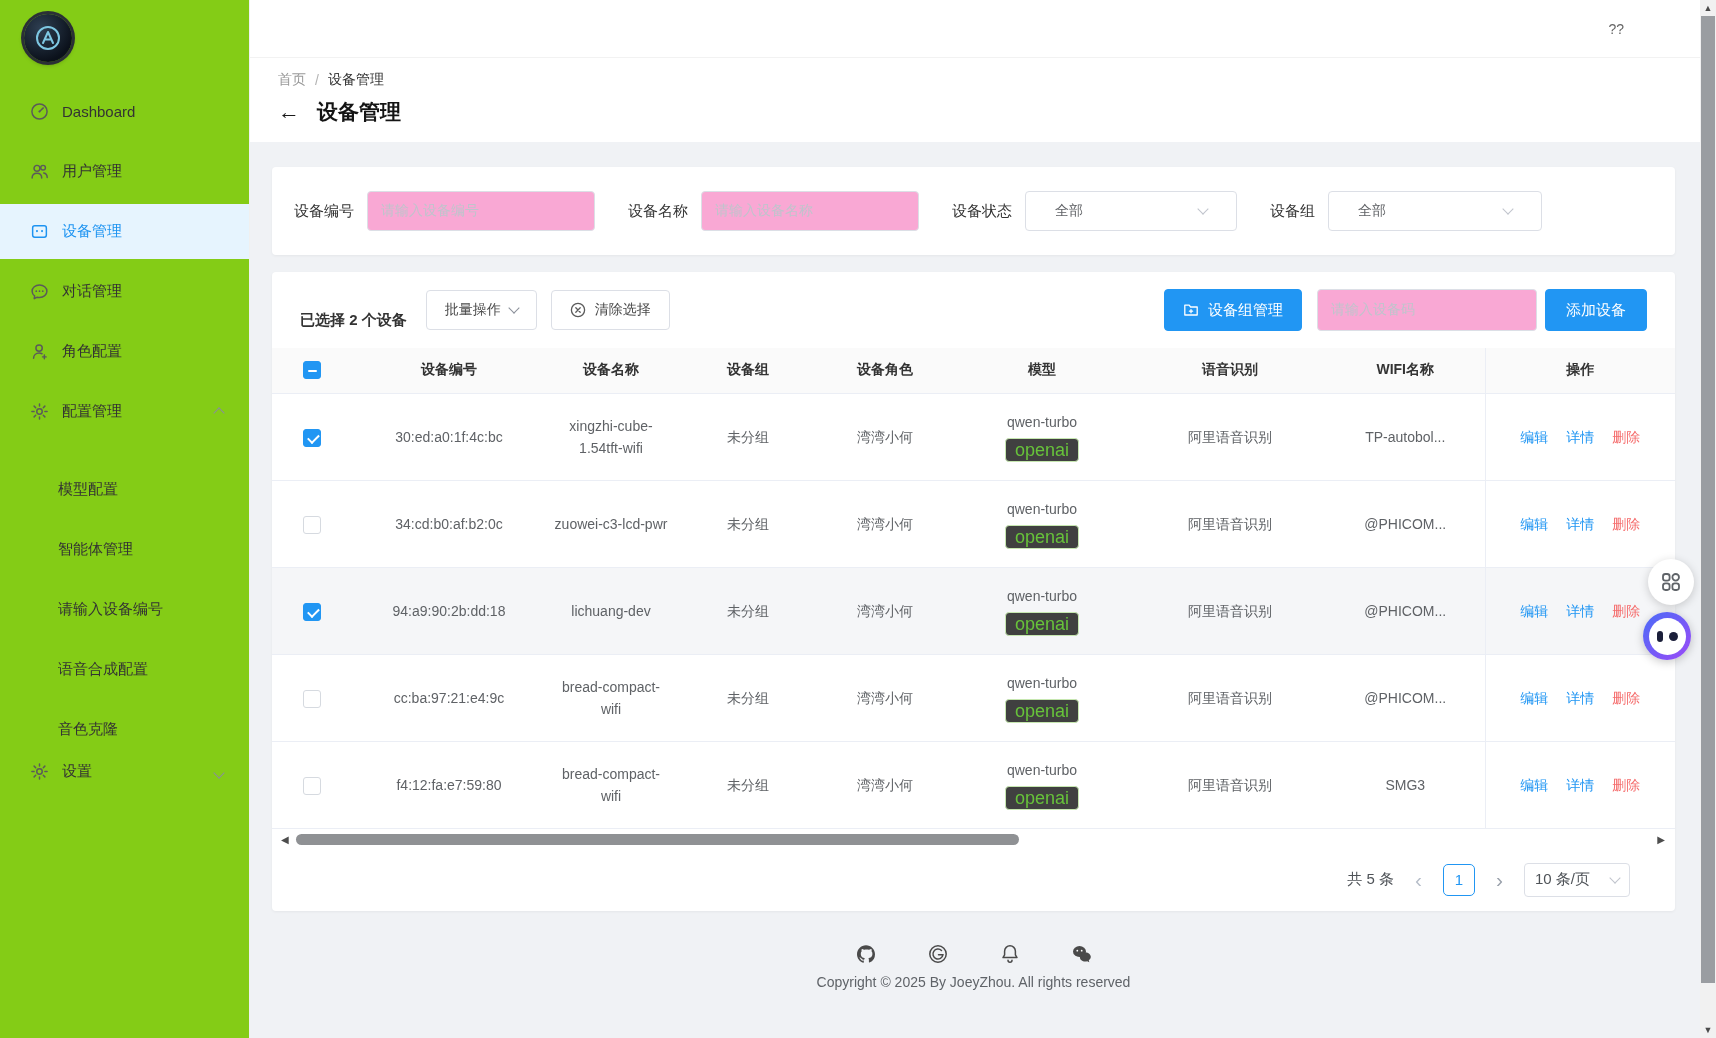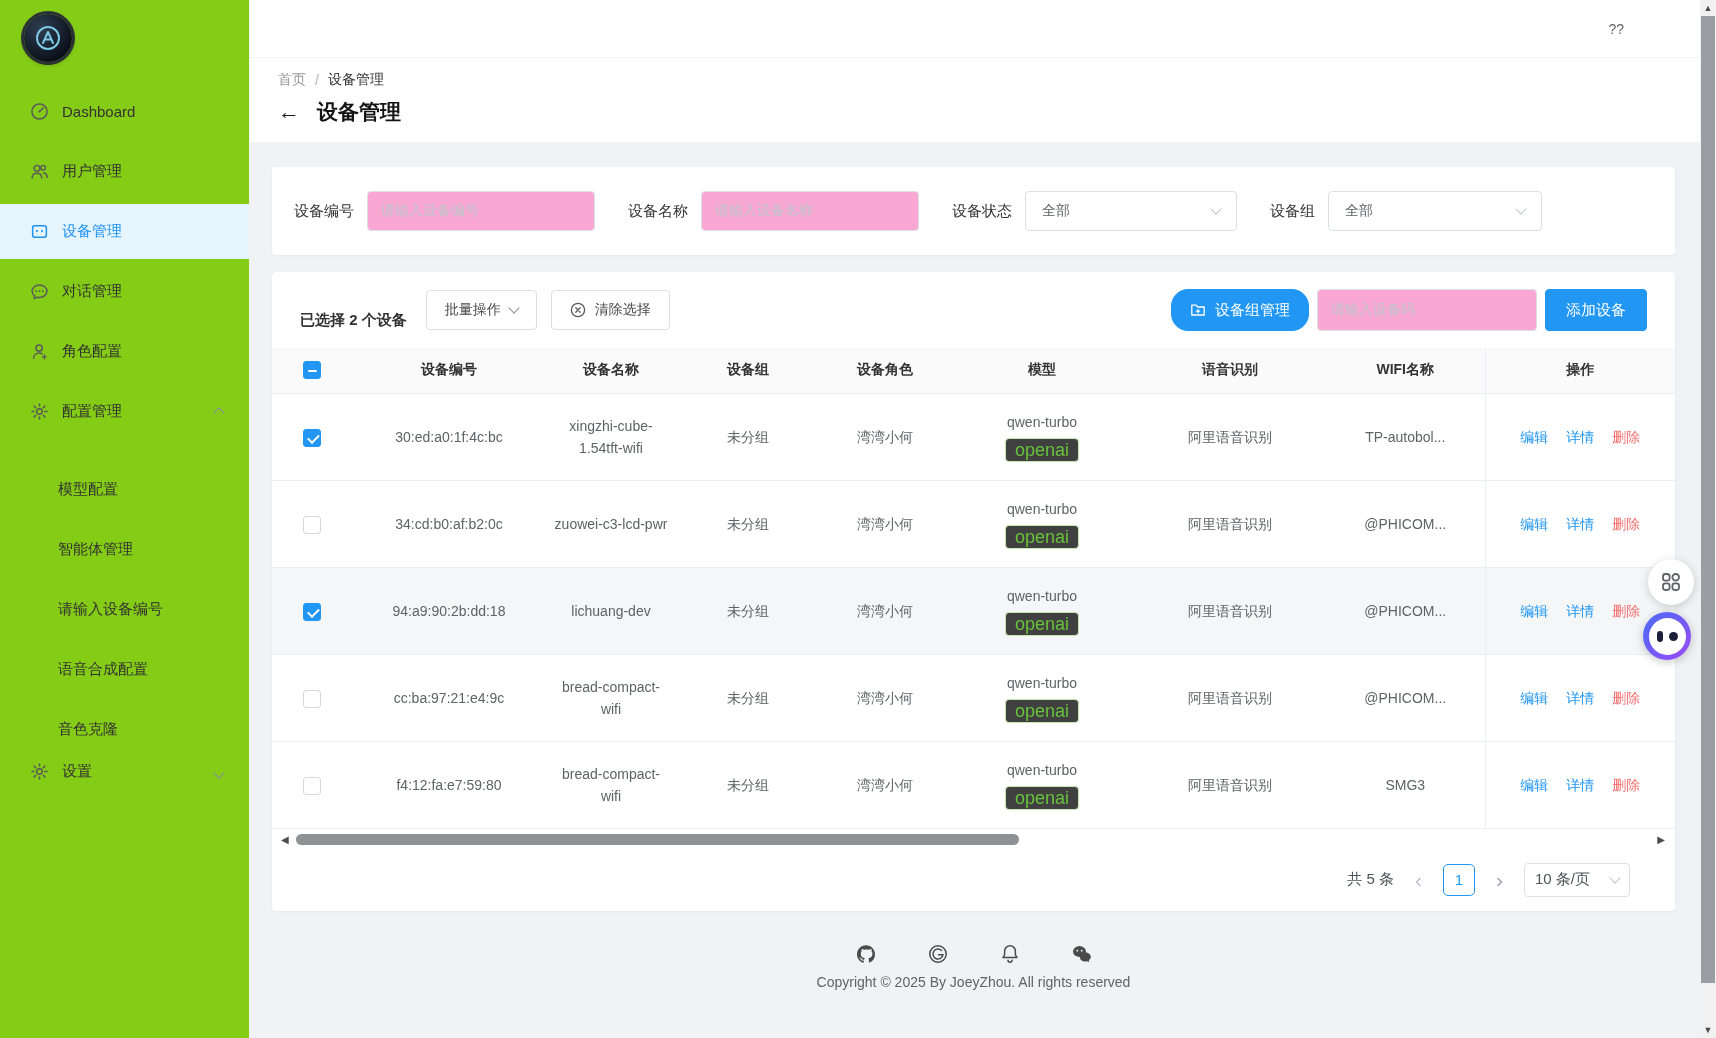--- a/index.html
+++ b/index.html
@@ -58,37 +58,37 @@
   .input {
     height:40px; border:1px solid #dcdfe6; border-radius:4px; padding:0 13px;
     font-size:14px; color:#606266; background:#f9a8d4; outline:none;
     font-family:Liberation Serif, serif;
   }
   .input::placeholder { color:#bfc4cc; }
   .w228 { width:228px; } .w218 { width:218px; }
   .select {
     height:40px; border:1px solid #dcdfe6; border-radius:4px; background:#fff;
     display:flex; align-items:center; justify-content:space-between;
-    padding:0 16px; font-size:14px; color:#606266; cursor:pointer;
+    padding:0 29px; font-size:14px; color:#606266; cursor:pointer;
   }
   .w212 { width:212px; } .w214 { width:214px; }
 
   
   .toolbar { height:76px; display:flex; align-items:center; justify-content:space-between; padding:0 28px; }
   .toolbar-left { display:flex; align-items:flex-end; gap:14px; }
   .selected-text { font-size:15px; font-weight:700; color:#333; margin-right:5px; }
   .btn {
     height:40px; border:1px solid #dcdfe6; background:#fff; border-radius:4px;
     padding:0 18px; font-size:14px; color:#4a4a4a; display:inline-flex;
     align-items:center; gap:9px; cursor:pointer;
     font-family:"Liberation Sans","DejaVu Sans",sans-serif;
   }
   .btn.primary { background:#2196f3; border-color:#2196f3; color:#fff; font-size:15px; }
   .toolbar-right { display:flex; align-items:center; }
-  .toolbar-right .group-btn { margin-right:8px; height:42px;border-radius:17px; }
+  .toolbar-right .group-btn { margin-right:15px; height:42px; }
   .toolbar-right .code-input { width:220px; height:42px; }
   .toolbar-right .add-btn { margin-left:8px; height:42px; padding:0 20px; }
   .icon-16 { width:16px; height:16px; flex-shrink:0; }
 
   
   table { width:100%; border-collapse:collapse; table-layout:fixed; }
   th {
     height:45px; background:#fafafa; font-size:14px; font-weight:600; color:#333;
     text-align:center; border-bottom:1px solid #ebeef5;
   }

